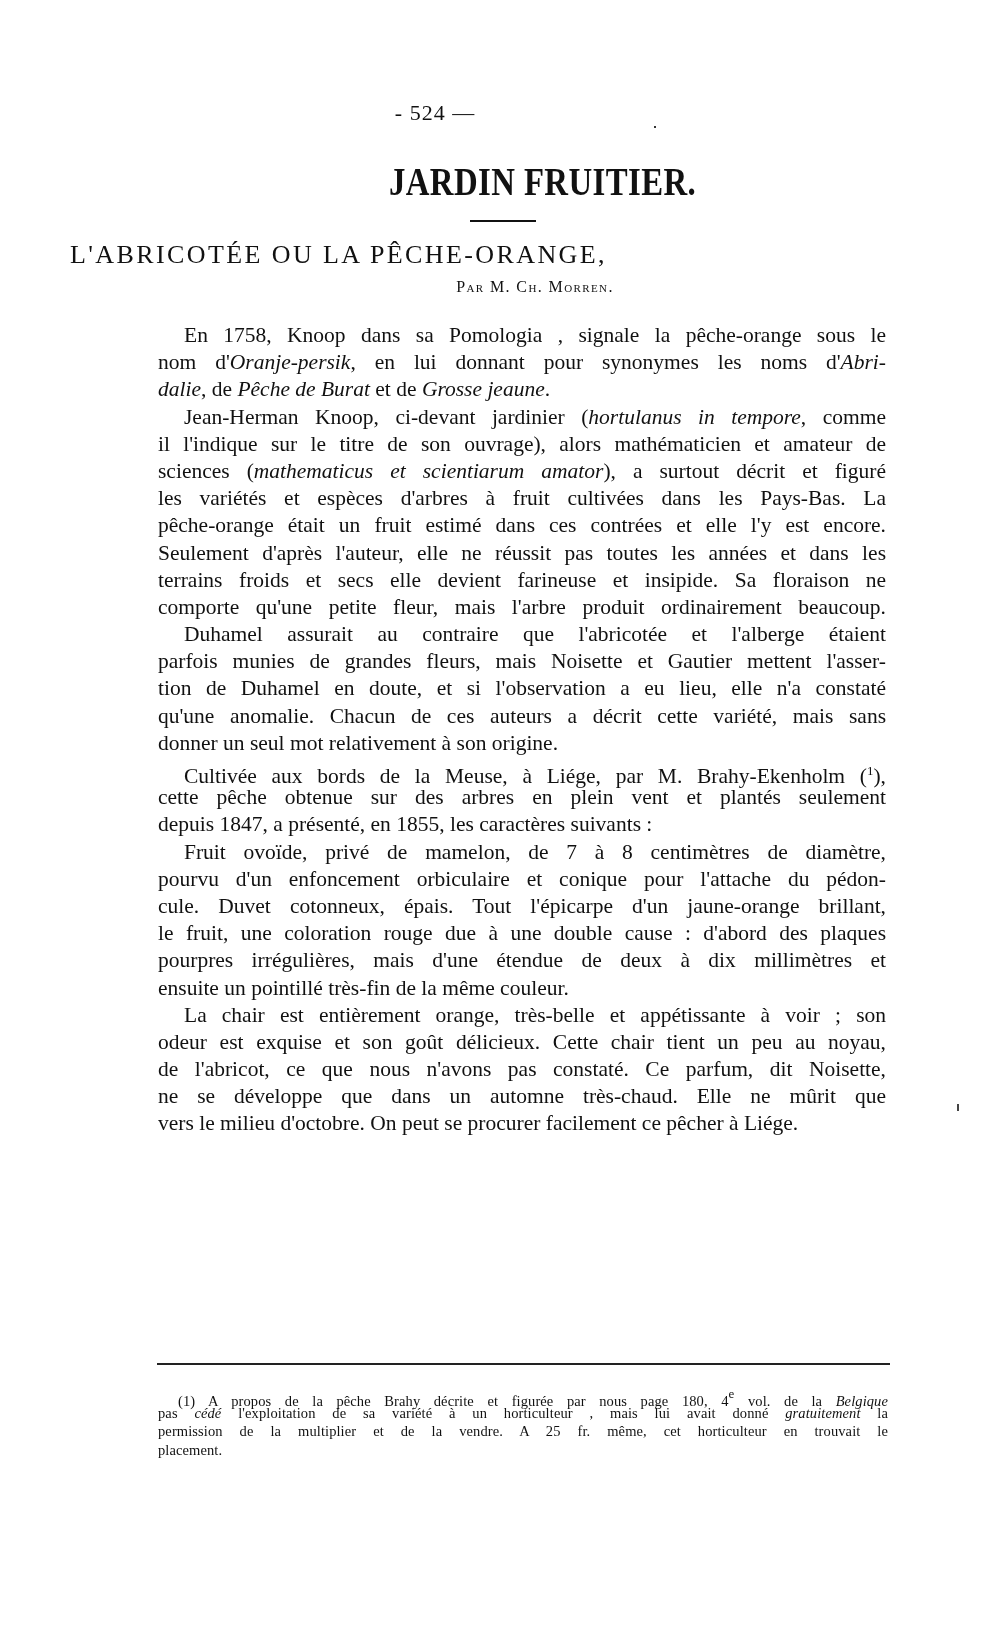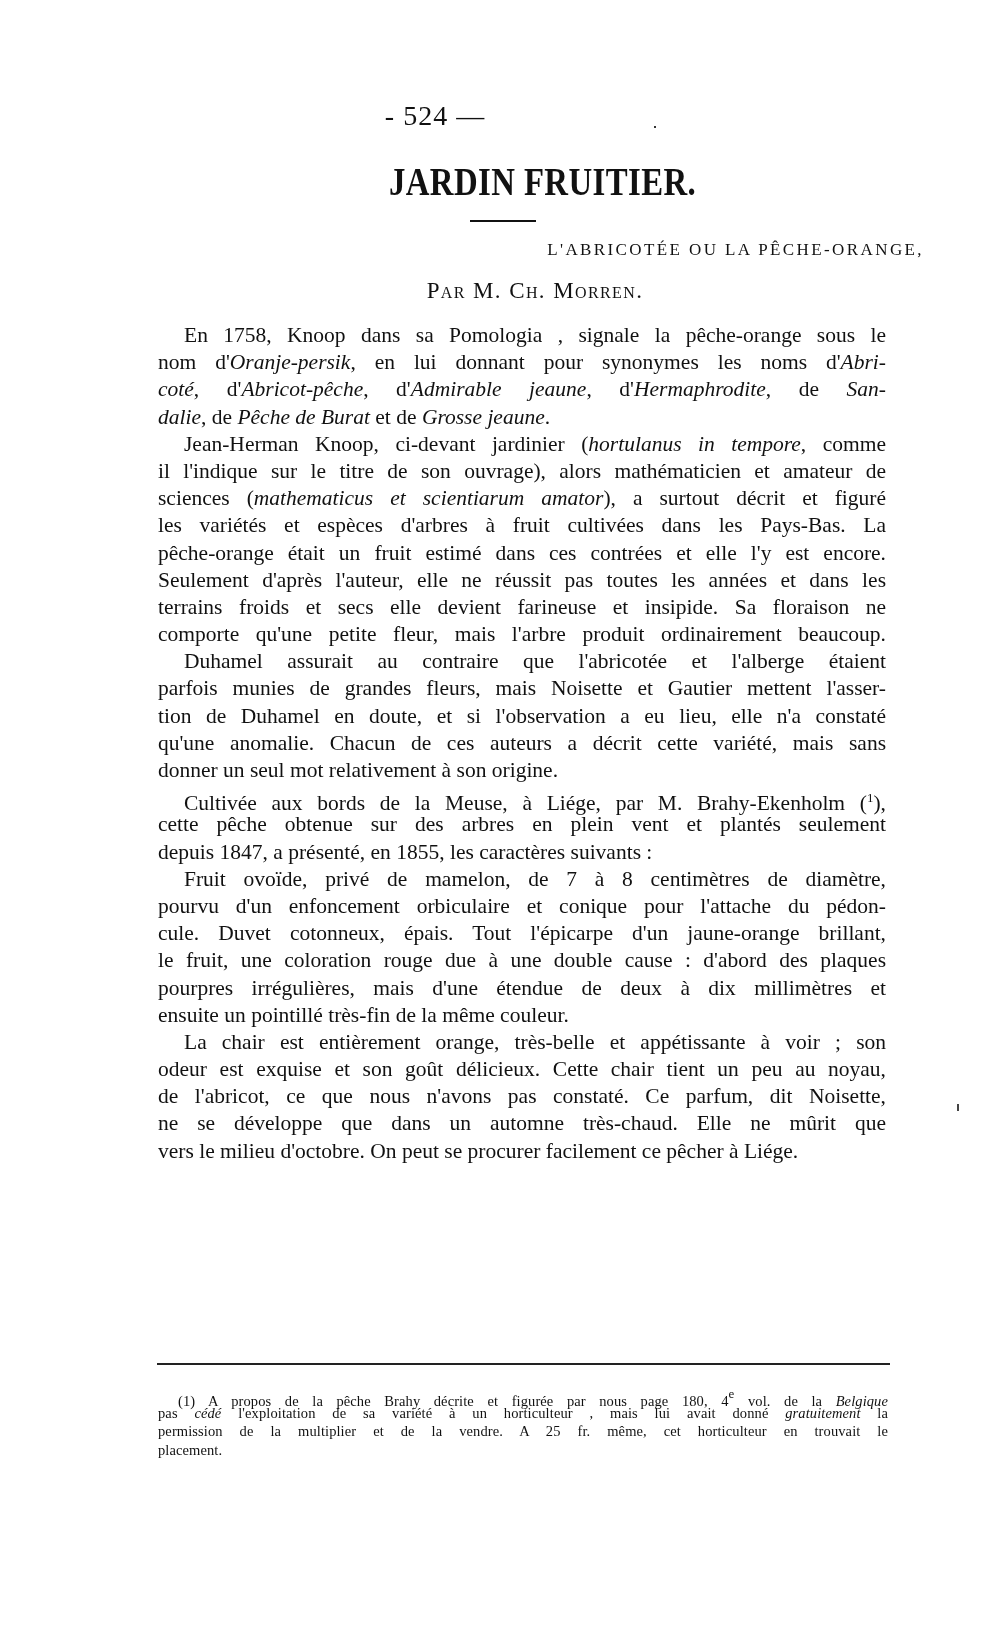--- a/index.html
+++ b/index.html
@@ -23,21 +23,21 @@
       height: 1625px;
     }
     .page-number {
       position: absolute;
       top: 100px;
       left: 0;
       width: 800px;
       text-align: center;
       padding-left: 70px;
       box-sizing: border-box;
-      font-size: 28px;
+      font-size: 22px;
       letter-spacing: 1px;
     }
     .stray-dot {
       position: absolute;
       left: 654px;
       top: 126px;
       width: 2px;
       height: 2px;
       background: #333;
     }
@@ -64,33 +64,33 @@
       height: 2px;
       background: #111;
     }
     .subtitle {
       position: absolute;
       top: 240px;
       left: 0;
       width: 924px;
       padding-left: 70px;
       box-sizing: border-box;
-      text-align: right;
-      font-size: 17px;
+      text-align: left;
+      font-size: 26px;
       letter-spacing: 2.4px;
     }
     .byline {
       position: absolute;
       top: 278px;
       left: 0;
       width: 1000px;
       padding-left: 70px;
       box-sizing: border-box;
       text-align: center;
-      font-size: 23px;
+      font-size: 16px;
       letter-spacing: 1.4px;
       font-variant: small-caps;
     }
     .body-text {
       position: absolute;
       top: 322px;
       left: 158px;
       width: 728px;
       font-size: 21.5px;
       line-height: 27.2px;
@@ -162,21 +162,20 @@
 
   <div class="section-title">JARDIN FRUITIER.</div>
   <div class="title-rule"></div>
 
   <div class="subtitle">L'ABRICOTÉE OU LA PÊCHE-ORANGE,</div>
   <div class="byline">Par M. Ch. Morren.</div>
 
   <div class="body-text" id="body-text">
       <span class="line indent">En 1758, Knoop dans sa Pomologia , signale la pêche-orange sous le</span>
       <span class="line">nom d'<i>Oranje-persik</i>, en lui donnant pour synonymes les noms d'<i>Abri-</i></span>
-      <span class="line"><i>coté</i>, d'<i>Abricot-pêche</i>, d'<i>Admirable jeaune</i>, d'<i>Hermaphrodite</i>, de <i>San-</i></span>
       <span class="line last"><i>dalie</i>, de <i>Pêche de Burat</i> et de <i>Grosse jeaune</i>.</span>
       <span class="line indent">Jean-Herman Knoop, ci-devant jardinier (<i>hortulanus in tempore</i>, comme</span>
       <span class="line">il l'indique sur le titre de son ouvrage), alors mathématicien et amateur de</span>
       <span class="line">sciences (<i>mathematicus et scientiarum amator</i>), a surtout décrit et figuré</span>
       <span class="line">les variétés et espèces d'arbres à fruit cultivées dans les Pays-Bas. La</span>
       <span class="line">pêche-orange était un fruit estimé dans ces contrées et elle l'y est encore.</span>
       <span class="line">Seulement d'après l'auteur, elle ne réussit pas toutes les années et dans les</span>
       <span class="line">terrains froids et secs elle devient farineuse et insipide. Sa floraison ne</span>
       <span class="line">comporte qu'une petite fleur, mais l'arbre produit ordinairement beaucoup.</span>
       <span class="line indent">Duhamel assurait au contraire que l'abricotée et l'alberge étaient</span>

